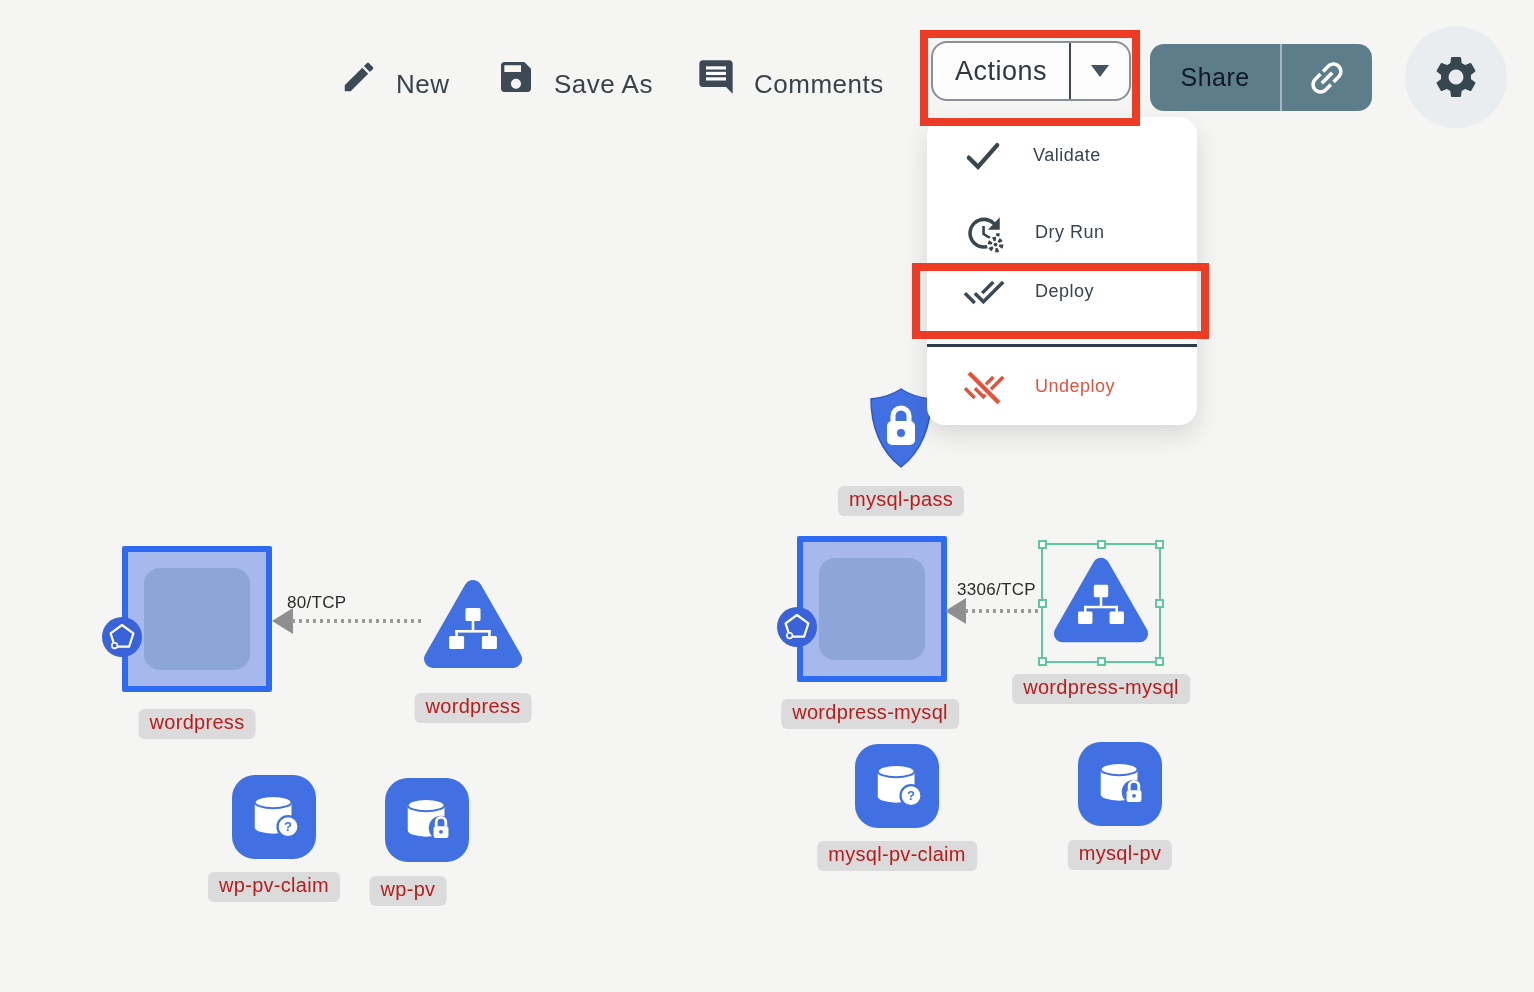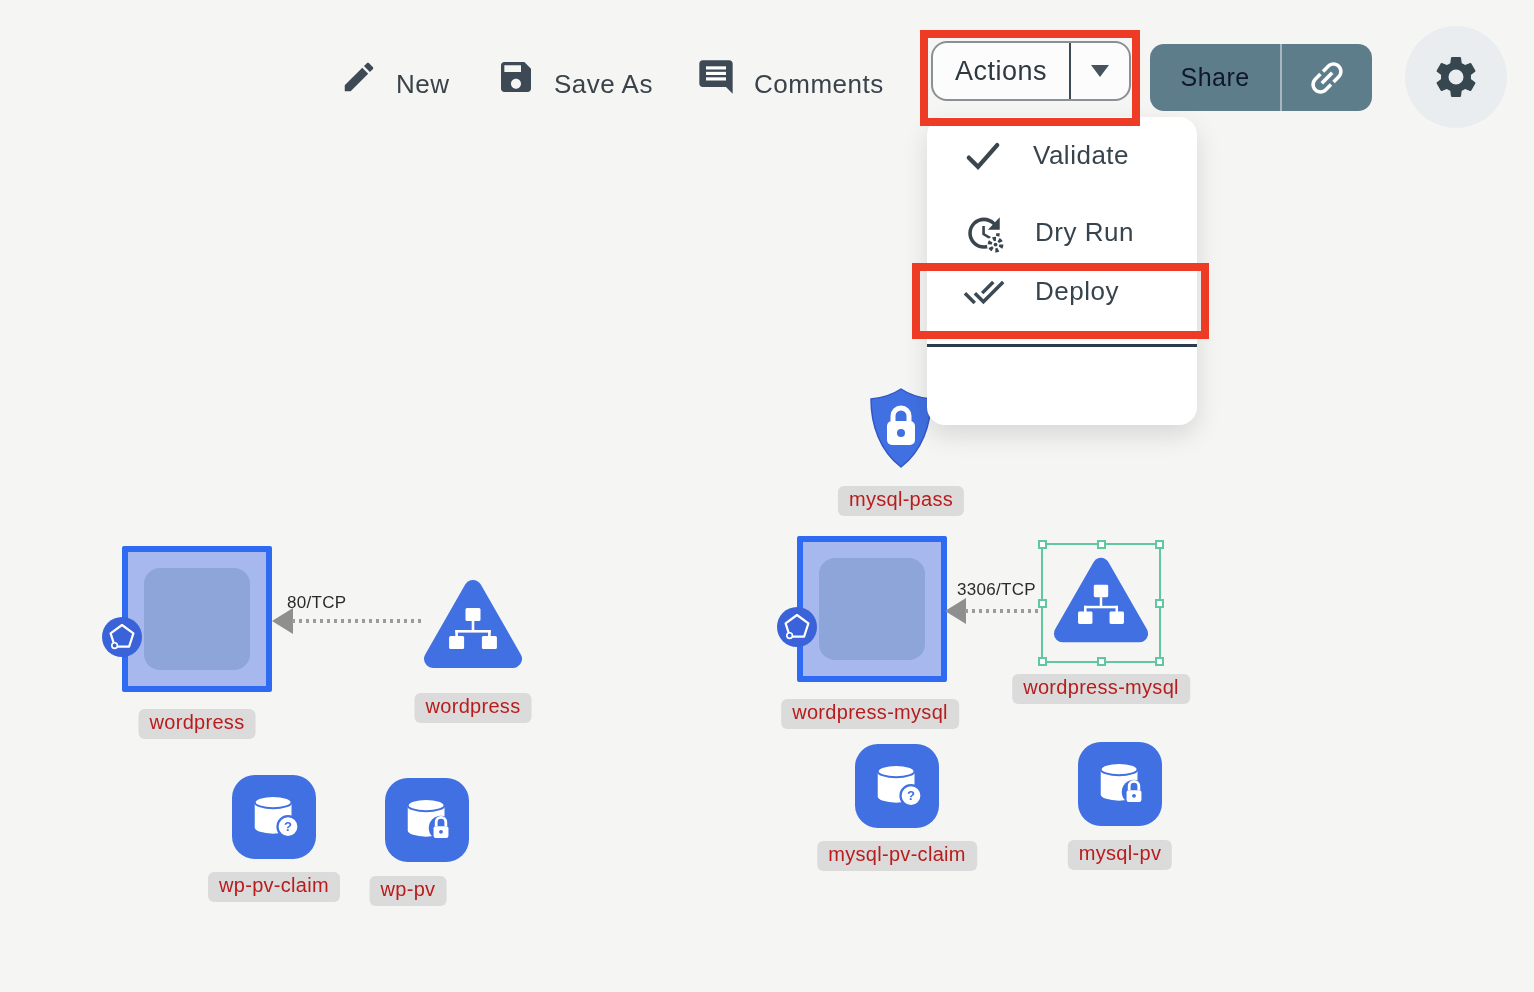--- a/index.html
+++ b/index.html
@@ -40,21 +40,21 @@
     position:absolute;left:1405px;top:26px;width:102px;height:102px;border-radius:50%;
     background:#e9edf0;display:flex;align-items:center;justify-content:center;z-index:30;cursor:pointer;
   }
 
   
   .menu{
     position:absolute;left:927px;top:117px;width:270px;height:308px;
     background:#fff;border-radius:18px;box-shadow:0 10px 26px rgba(0,0,0,.12);z-index:20;
   }
   .menu-item{position:absolute;left:0;right:0;height:77px;display:flex;align-items:center;padding-left:36px;gap:30px;box-sizing:border-box;cursor:pointer;}
-  .menu-item .mi-label{font-size:26px;letter-spacing:.5px;color:#37444d;}
+  .menu-item .mi-label{font-size:18px;letter-spacing:.5px;color:#37444d;}
   .menu-item.mi-0{top:0;}
   .menu-item.mi-1{top:77px;}
   .menu-item.mi-2{top:136px;}
   .menu-item.mi-3{top:231px;}
   .menu-item.mi-3 .mi-label{color:#e4513c;}
   .menu-divider{position:absolute;left:0;right:0;top:227px;height:3px;background:#2c3c4d;}
 
   
   .chip{
     position:absolute;transform:translateX(-50%);
@@ -235,20 +235,28 @@
     </div>
     <div class="menu-item mi-2">
       <span>
           <svg width="42" height="42">
             <use href="#sym-doneall"></use>
           </svg>
         </span>
       <span class="mi-label">Deploy</span>
     </div>
     <div class="menu-divider"></div>
+    <div class="menu-item mi-3">
+      <span>
+          <svg width="42" height="42">
+            <use href="#sym-undeploy"></use>
+          </svg>
+        </span>
+      <span class="mi-label">Undeploy</span>
+    </div>
   </div>
 
   <div class="red-frame actions"></div>
   <div class="red-frame deploy"></div>
 
   <svg class="node-svg" style="left:865px;top:387px;" width="72" height="84">
       <use href="#sym-shield"></use>
     </svg>
   <div class="chip" style="left:901px;top:486px;">mysql-pass</div>
 

